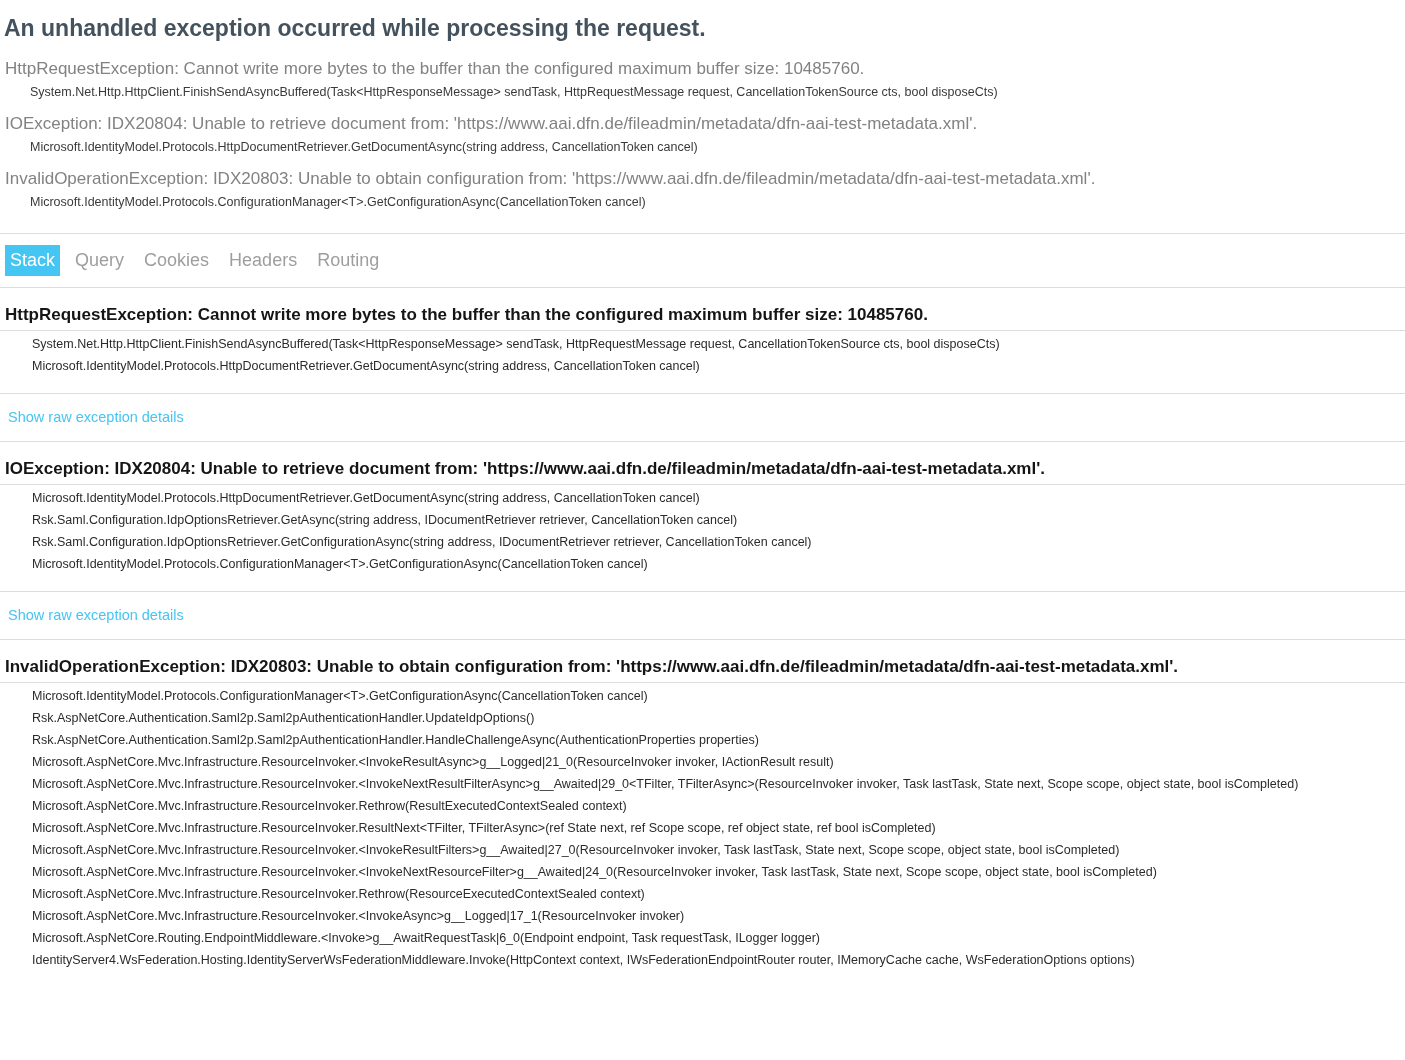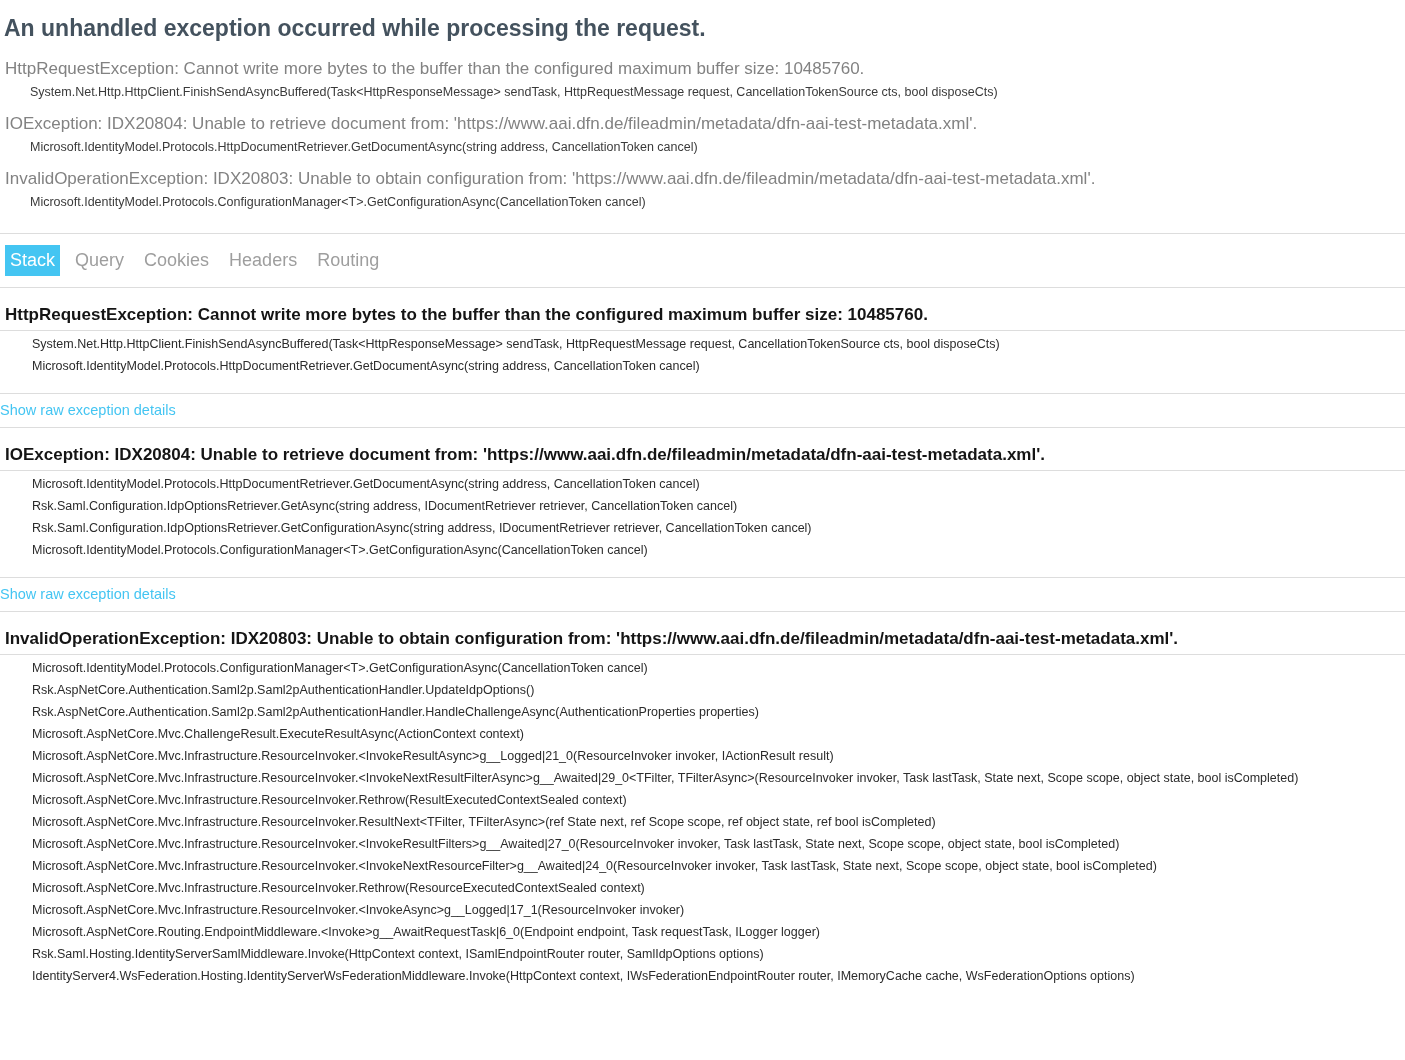--- a/index.html
+++ b/index.html
@@ -84,21 +84,21 @@
     margin-top: 16px;
     border-top: 1px solid #ddd;
     border-bottom: 1px solid #ddd;
     padding: 7px 0 8px 0;
   }
   button.showRawException {
     color: #44c5f2;
     background: transparent;
     border: 0;
     padding: 0;
-    margin: 0;
+    margin: 8px;
     font-size: 14.5px;
     text-align: left;
     cursor: pointer;
     font-family: inherit;
     white-space: nowrap;
   }
 </style>
 </head>
 <body>
 
@@ -155,23 +155,20 @@
           <li class="frame">
             <h3>Microsoft.IdentityModel.Protocols.ConfigurationManager&lt;T&gt;.GetConfigurationAsync(CancellationToken cancel)</h3>
           </li>
           <li class="frame">
             <h3>Rsk.AspNetCore.Authentication.Saml2p.Saml2pAuthenticationHandler.UpdateIdpOptions()</h3>
           </li>
           <li class="frame">
             <h3>Rsk.AspNetCore.Authentication.Saml2p.Saml2pAuthenticationHandler.HandleChallengeAsync(AuthenticationProperties properties)</h3>
           </li>
           <li class="frame">
-            <h3>Microsoft.AspNetCore.Mvc.ChallengeResult.ExecuteResultAsync(ActionContext context)</h3>
-          </li>
-          <li class="frame">
             <h3>Microsoft.AspNetCore.Mvc.Infrastructure.ResourceInvoker.&lt;InvokeResultAsync&gt;g__Logged|21_0(ResourceInvoker invoker, IActionResult result)</h3>
           </li>
           <li class="frame">
             <h3>Microsoft.AspNetCore.Mvc.Infrastructure.ResourceInvoker.&lt;InvokeNextResultFilterAsync&gt;g__Awaited|29_0&lt;TFilter, TFilterAsync&gt;(ResourceInvoker invoker, Task lastTask, State next, Scope scope, object state, bool isCompleted)</h3>
           </li>
           <li class="frame">
             <h3>Microsoft.AspNetCore.Mvc.Infrastructure.ResourceInvoker.Rethrow(ResultExecutedContextSealed context)</h3>
           </li>
           <li class="frame">
             <h3>Microsoft.AspNetCore.Mvc.Infrastructure.ResourceInvoker.ResultNext&lt;TFilter, TFilterAsync&gt;(ref State next, ref Scope scope, ref object state, ref bool isCompleted)</h3>
@@ -185,21 +182,18 @@
           <li class="frame">
             <h3>Microsoft.AspNetCore.Mvc.Infrastructure.ResourceInvoker.Rethrow(ResourceExecutedContextSealed context)</h3>
           </li>
           <li class="frame">
             <h3>Microsoft.AspNetCore.Mvc.Infrastructure.ResourceInvoker.&lt;InvokeAsync&gt;g__Logged|17_1(ResourceInvoker invoker)</h3>
           </li>
           <li class="frame">
             <h3>Microsoft.AspNetCore.Routing.EndpointMiddleware.&lt;Invoke&gt;g__AwaitRequestTask|6_0(Endpoint endpoint, Task requestTask, ILogger logger)</h3>
           </li>
           <li class="frame">
-            <h3>Rsk.Saml.Hosting.IdentityServerSamlMiddleware.Invoke(HttpContext context, ISamlEndpointRouter router, SamlIdpOptions options)</h3>
-          </li>
-          <li class="frame">
             <h3>IdentityServer4.WsFederation.Hosting.IdentityServerWsFederationMiddleware.Invoke(HttpContext context, IWsFederationEndpointRouter router, IMemoryCache cache, WsFederationOptions options)</h3>
           </li>
         </ul>
       </div>
     </div>
 </div>
 
 </body></html>

